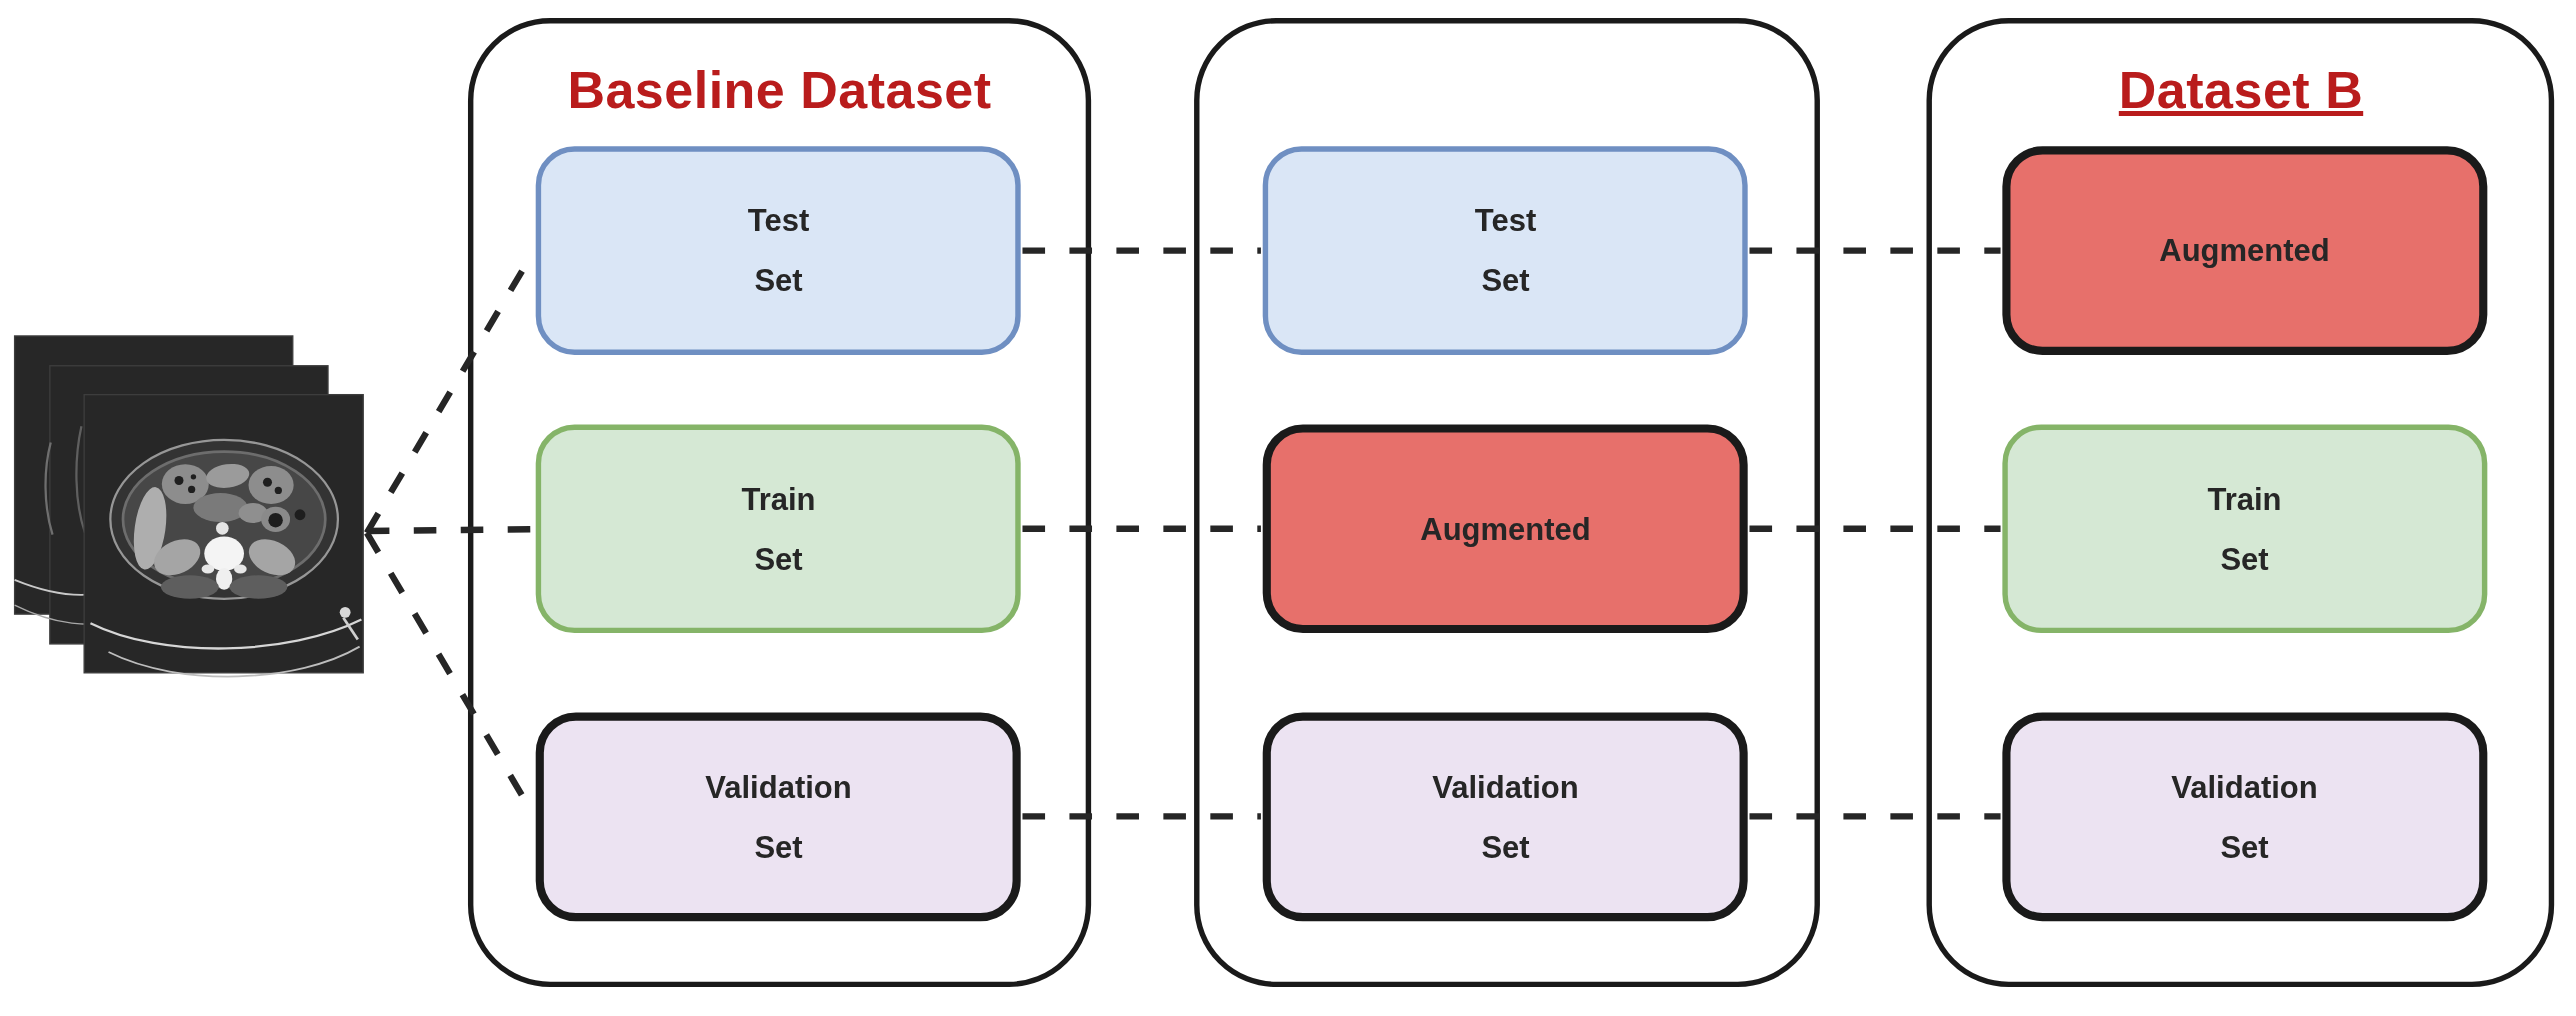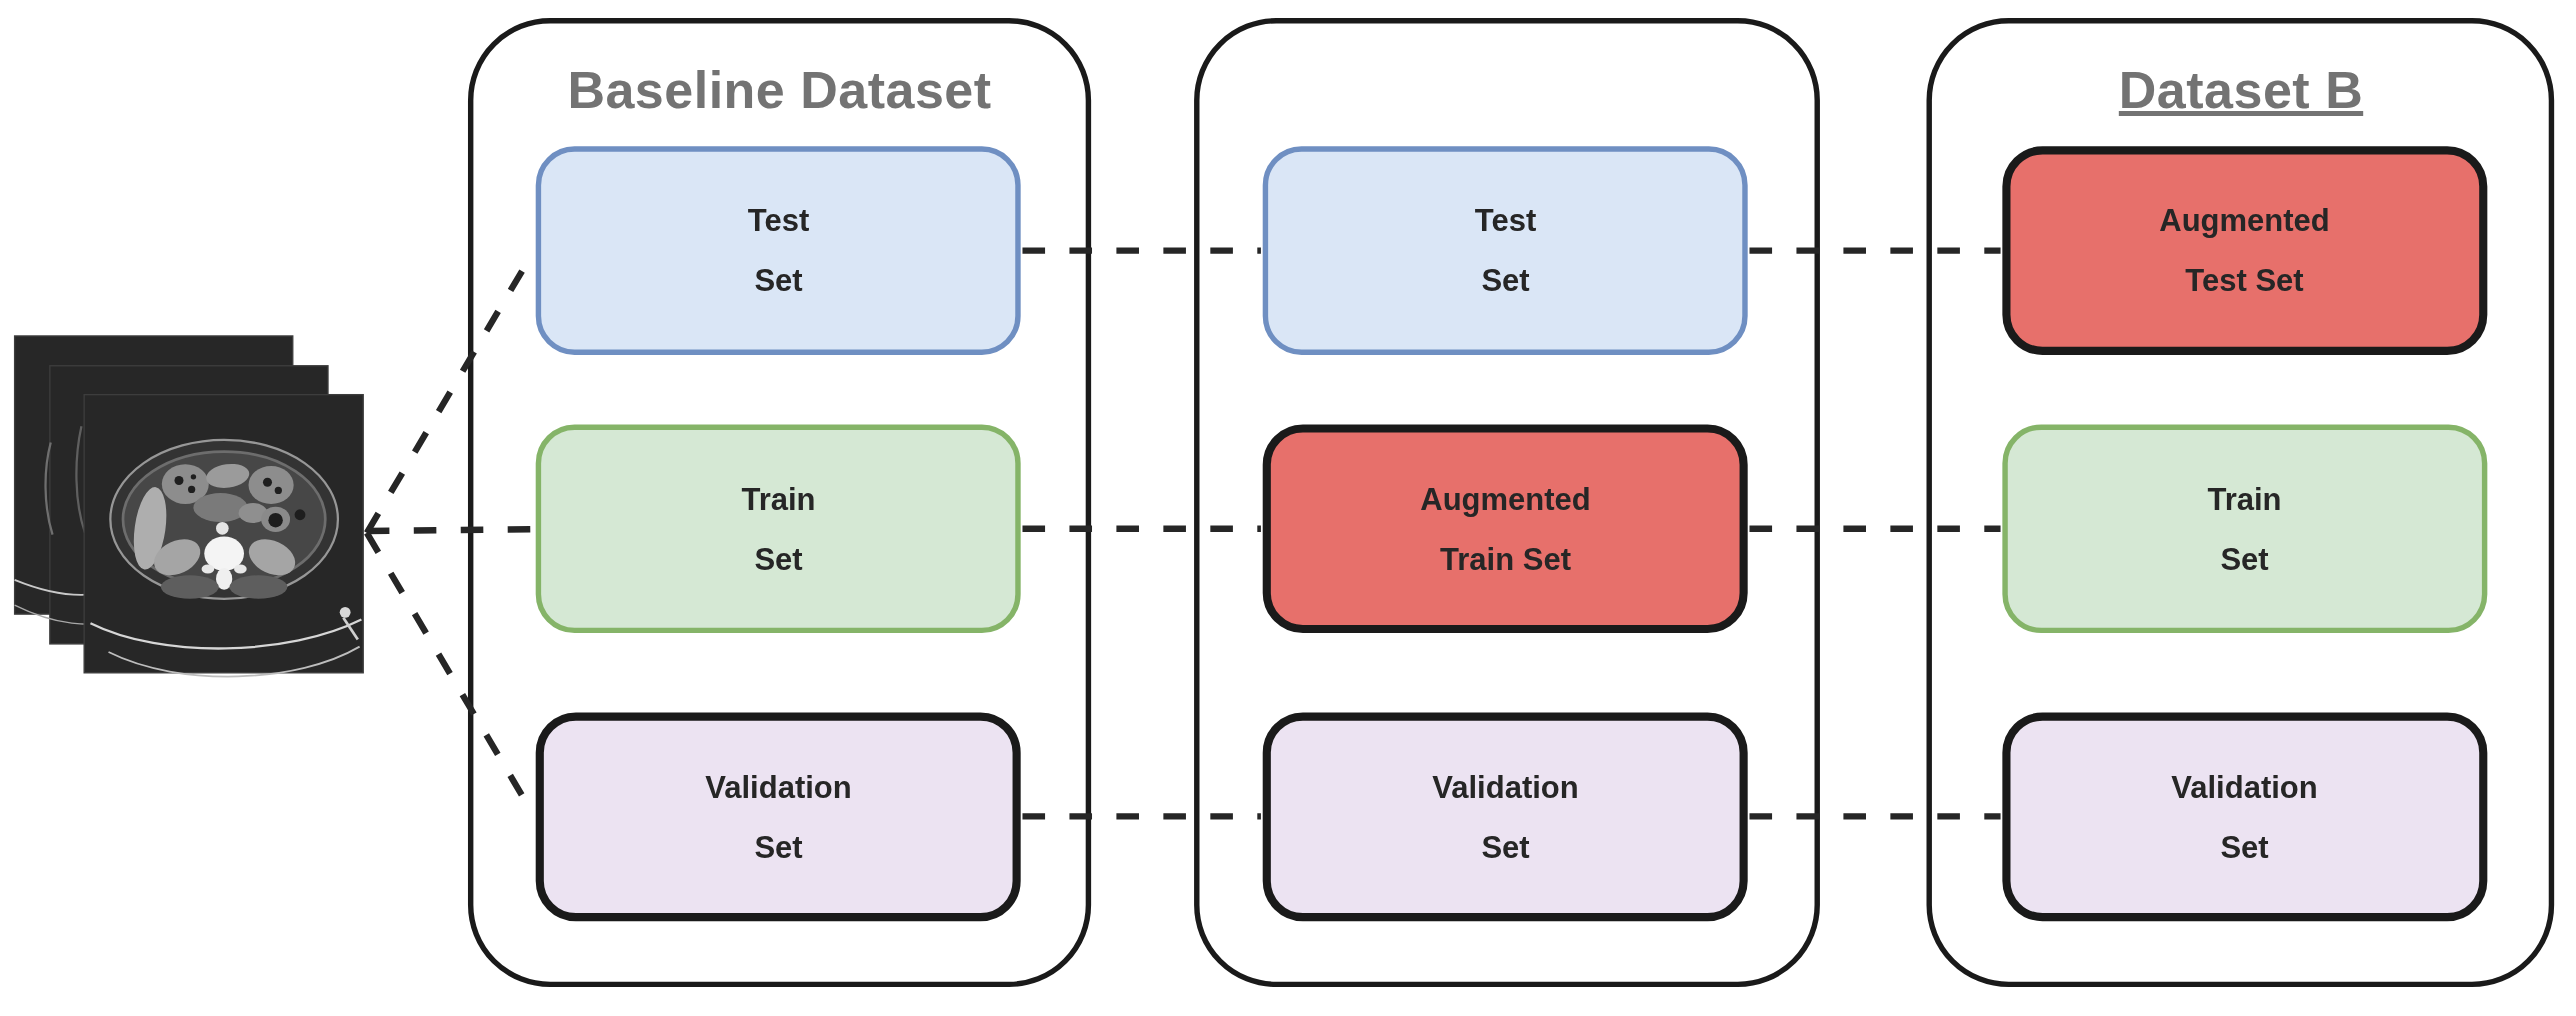--- a/index.html
+++ b/index.html
@@ -1,21 +1,21 @@
 <!DOCTYPE html>
 <html style="font-size:14.5px"><head>
 <meta charset="utf-8">
 <style>
   html,body{margin:0;padding:0;background:#ffffff;}
   body{width:2576px;height:1016px;position:relative;overflow:hidden;
        font-family:"Liberation Sans",sans-serif;}
   #canvas{position:absolute;left:0;top:0;width:2576px;height:1016px;}
   svg.layer{position:absolute;left:0;top:0;}
   .col-title{position:absolute;top:59px;height:63px;line-height:63px;
-             font-size:52px;font-weight:700;color:#737373;text-align:center;
+             font-size:52px;font-weight:700;color:#b91c1c;text-align:center;
              letter-spacing:0.5px;}
   .box-label{position:absolute;display:flex;flex-direction:column;
              align-items:center;justify-content:center;text-align:center;
              font-size:31px;line-height:60px;font-weight:700;color:#262626;}
   .box-label span{display:block;}
 </style>
 </head>
 <body>
 
 <div id="canvas">
@@ -110,30 +110,28 @@
     <span>Validation</span>
     <span>Set</span>
   </div>
 
   <div class="box-label" style="left:1263px;top:146px;width:485px;height:209px;">
     <span>Test</span>
     <span>Set</span>
   </div>
   <div class="box-label" style="left:1263px;top:425px;width:485px;height:209px;">
     <span>Augmented</span>
-    <span>Train Set</span>
   </div>
   <div class="box-label" style="left:1263px;top:713px;width:485px;height:209px;">
     <span>Validation</span>
     <span>Set</span>
   </div>
 
   <div class="box-label" style="left:2002px;top:146px;width:485px;height:209px;">
     <span>Augmented</span>
-    <span>Test Set</span>
   </div>
   <div class="box-label" style="left:2002px;top:425px;width:485px;height:209px;">
     <span>Train</span>
     <span>Set</span>
   </div>
   <div class="box-label" style="left:2002px;top:713px;width:485px;height:209px;">
     <span>Validation</span>
     <span>Set</span>
   </div>
 

